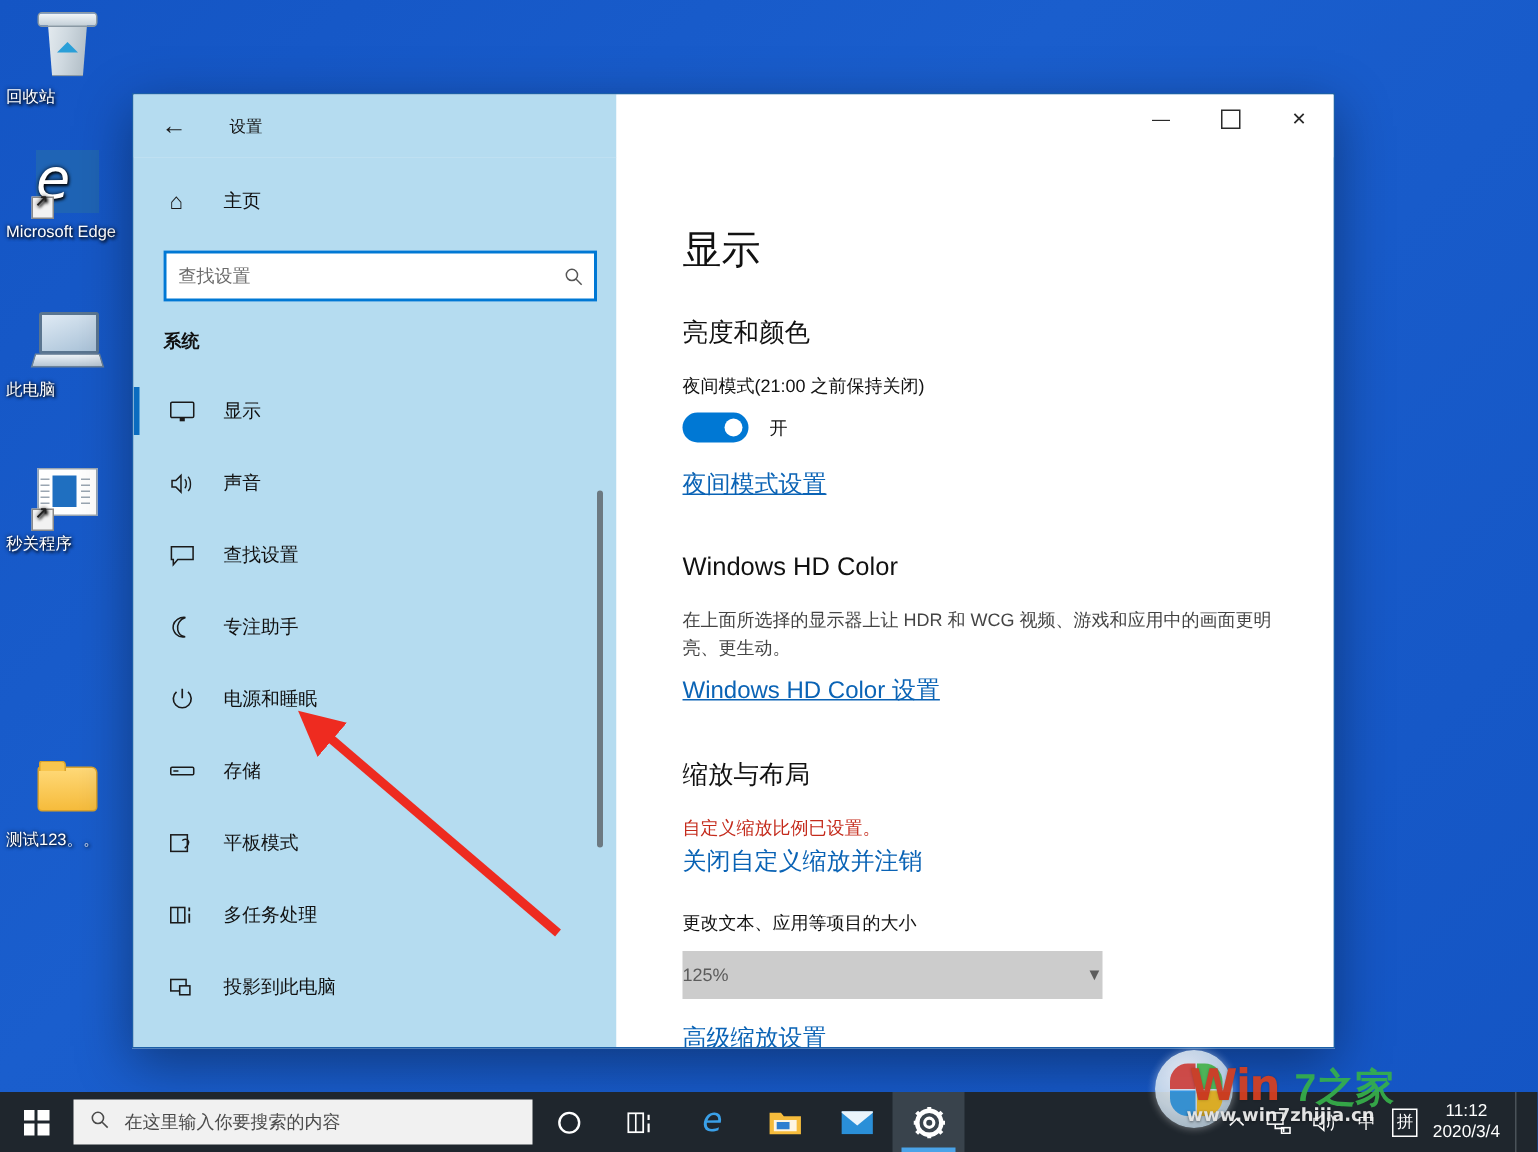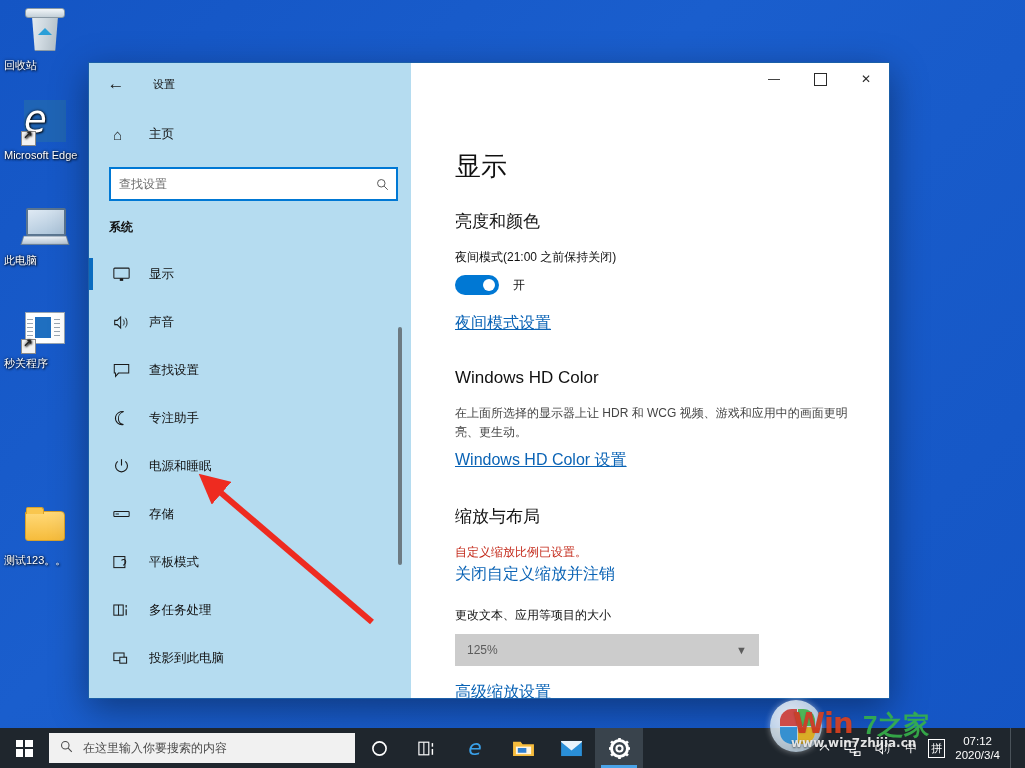--- a/index.html
+++ b/index.html
@@ -107,21 +107,21 @@
   .muted{font-size:12px;color:#444;line-height:19px;}
   a.link{font-size:16px;color:#0a63b5;text-decoration:underline;cursor:default;display:inline-block;}
   .warn{font-size:12px;color:#c42b1c;margin:0 0 3px 0;}
   .toggle-row{display:flex;align-items:center;margin:9px 0 18px 0;}
   .toggle{width:44px;height:20px;border-radius:10px;background:#0078d4;position:relative;cursor:default;}
   .toggle .knob{position:absolute;right:4px;top:4px;width:12px;height:12px;border-radius:50%;background:#fff;}
   .toggle-label{font-size:12px;color:#111;margin-left:14px;}
   .spacer-lg{height:34px;}
   .spacer-md{height:22px;}
   .combo{width:280px;height:32px;background:#cccccc;display:flex;align-items:center;
-     justify-content:space-between;padding:0 12px;margin:10px 0 16px 0;cursor:default;}
+     justify-content:space-between;padding:0 0;margin:10px 0 16px 0;cursor:default;}
   .combo .val{font-size:12px;color:#5c5c5c;}
   .combo .chev{font-size:11px;color:#5c5c5c;}
 
   
   #annotation-arrow{position:absolute;left:0;top:0;width:1025px;height:768px;pointer-events:none;}
 
   
   #taskbar{position:absolute;left:0;bottom:0;width:1025px;height:40px;background:#1f262d;display:flex;align-items:center;}
   #start-button{width:48px;height:40px;display:flex;align-items:center;justify-content:center;cursor:default;}
   .winlogo{width:17px;height:17px;display:grid;grid-template-columns:1fr 1fr;grid-template-rows:1fr 1fr;gap:2px;}
@@ -494,21 +494,21 @@
     <div class="tray-item">
       <svg width="16" height="14" viewBox="0 0 17 15">
           <path d="M1 5h3l4-3.5v12L4 10H1z" fill="none" stroke="#fff" stroke-width="1.1"></path>
           <path d="M10.5 4.5c1.4 1.3 1.4 5.7 0 6.9M13 2.5c2.4 2.3 2.4 9.7 0 11" fill="none" stroke="#fff" stroke-width="1"></path>
         </svg>
     </div>
     <div class="tray-item">中</div>
     <div class="tray-item" style="border:1px solid #fff;height:17px;line-height:15px;padding:0 2px;font-size:11px;margin:0 4px;">拼</div>
 
     <div id="clock">
-      <div>07:12</div>
+      <div>11:12</div>
       <div>2020/3/4</div>
     </div>
     <div id="show-desktop"></div>
   </div>
 </div>
 
 <div id="watermark">
   <div id="wm-orb">
     <span class="q q1"></span>
       <span class="q q2"></span>

